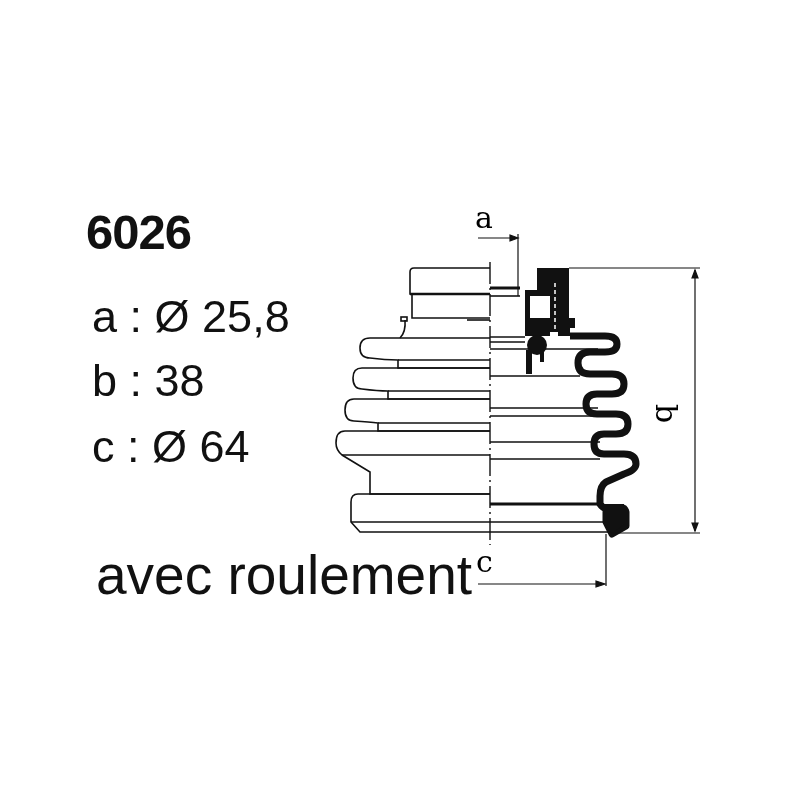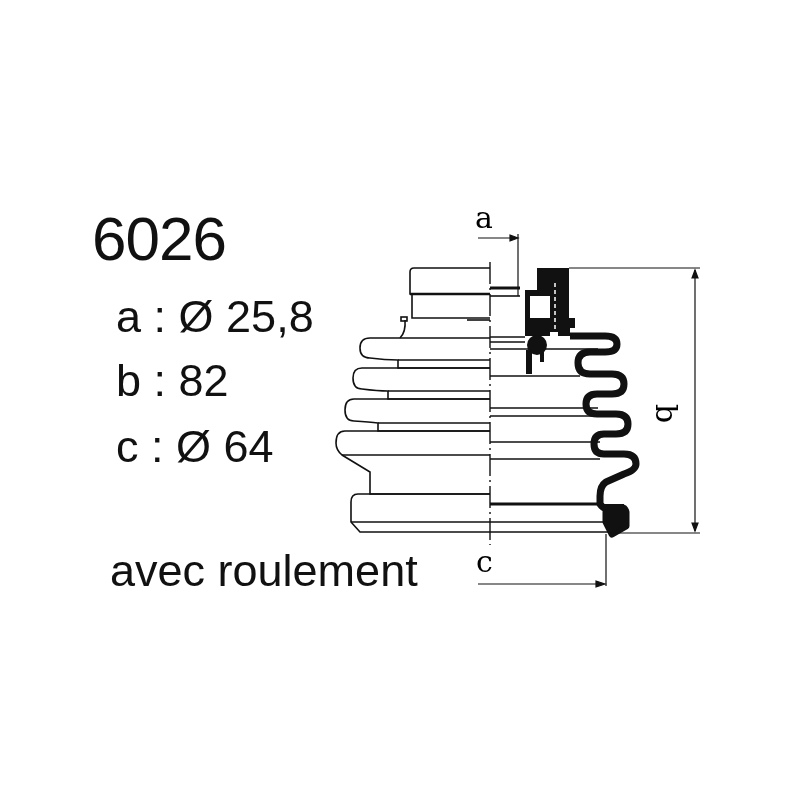--- a/index.html
+++ b/index.html
@@ -1,39 +1,39 @@
 <!DOCTYPE html>
 <html><head>
 <meta charset="utf-8">
 <style>
   html, body { margin:0; padding:0; background:#ffffff; }
   body { width:800px; height:800px; position:relative; overflow:hidden; font-family:"Liberation Sans", sans-serif; color:#111; }
-  .part-number { position:absolute; left:92px; top:208px; font-size:62px; font-weight:normal; letter-spacing:-1px; line-height:1; }
-  .spec { position:absolute; left:116px; font-size:45px; line-height:1; }
+  .part-number { position:absolute; left:86px; top:208px; font-size:49px; font-weight:bold; letter-spacing:-1px; line-height:1; }
+  .spec { position:absolute; left:92px; font-size:45px; line-height:1; }
   .spec-a { top:294px; }
   .spec-b { top:358px; }
   .spec-c { top:424px; }
-  .note { position:absolute; left:110px; top:548px; font-size:45px; line-height:1; }
+  .note { position:absolute; left:96px; top:548px; font-size:55px; line-height:1; }
   svg.drawing { position:absolute; left:0; top:0; }
   .dim-label { font-family:"DejaVu Serif", serif; font-size:30px; }
 </style>
 </head>
 <body>
 
 <div class="part-number">6026</div>
 
 <div class="spec spec-a">
   <span>a</span>
   <span>:</span>
   <span>Ø 25,8</span>
 </div>
 <div class="spec spec-b">
   <span>b</span>
   <span>:</span>
-  <span>82</span>
+  <span>38</span>
 </div>
 <div class="spec spec-c">
   <span>c</span>
   <span>:</span>
   <span>Ø 64</span>
 </div>
 
 <div class="note">avec roulement</div>
 
 <svg class="drawing" width="800" height="800" viewBox="0 0 800 800" xmlns="http://www.w3.org/2000/svg">

